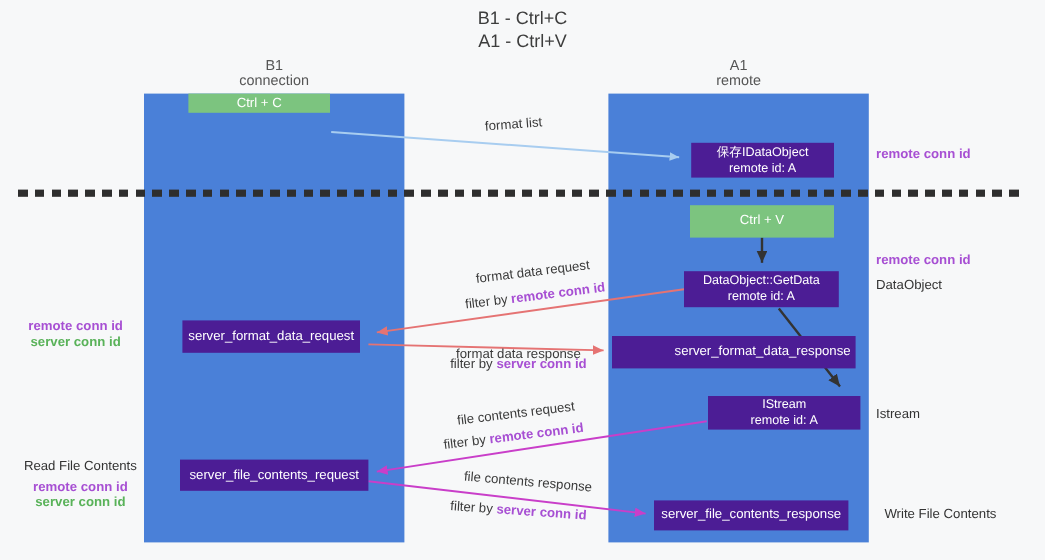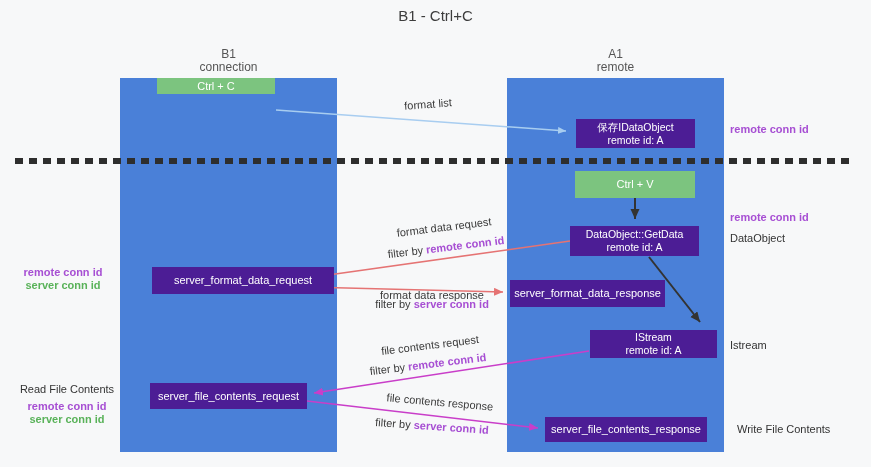--- a/index.html
+++ b/index.html
@@ -43,20 +43,21 @@
   .side{font-size:11px;white-space:nowrap;}
   svg.overlay{position:absolute;left:0;top:0;pointer-events:none;}
 </style>
 </head>
 <body>
 
 <div id="canvas">
 
   <div class="abs title">
     <div>B1 - Ctrl+C</div>
+    <div>A1 - Ctrl+V</div>
   </div>
 
   <div class="abs col-header" style="left:120px;top:48px;width:217px;">
     <div>B1</div>
     <div>connection</div>
   </div>
   <div class="abs col-header" style="left:507px;top:48px;width:217px;">
     <div>A1</div>
     <div>remote</div>
   </div>
@@ -105,25 +106,25 @@
     <span>Ctrl + V</span>
   </div>
 
   <div class="abs box orange" style="left:570px;top:226px;width:129px;height:30px;">
     <div class="two">
       <div>DataObject::GetData</div>
       <div>remote id: A</div>
     </div>
   </div>
 
-  <div class="abs box orange" style="left:152px;top:267px;width:182px;height:27px;">
+  <div class="abs box orange" style="left:152px;top:267px;width:148px;height:27px;">
     <span>server_format_data_request</span>
   </div>
 
-  <div class="abs box orange" style="left:510px;top:280px;width:155px;height:27px;">
+  <div class="abs box orange" style="left:510px;top:280px;width:155px;height:27px;padding-left:48px;">
     <span>server_format_data_response</span>
   </div>
 
   <div class="abs box orange" style="left:590px;top:330px;width:127px;height:28px;">
     <div class="two">
       <div>IStream</div>
       <div>remote id: A</div>
     </div>
   </div>
 

